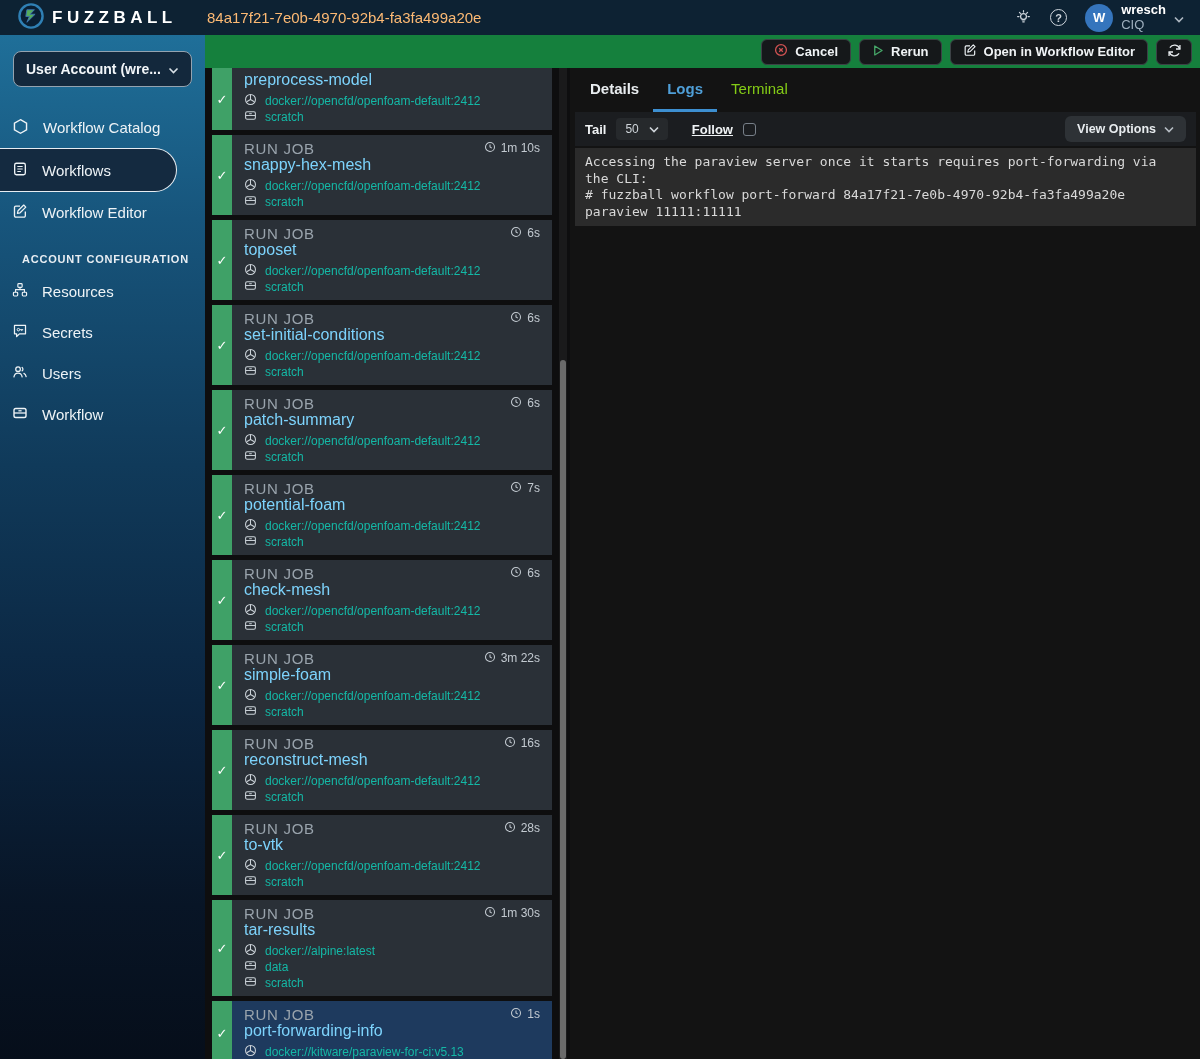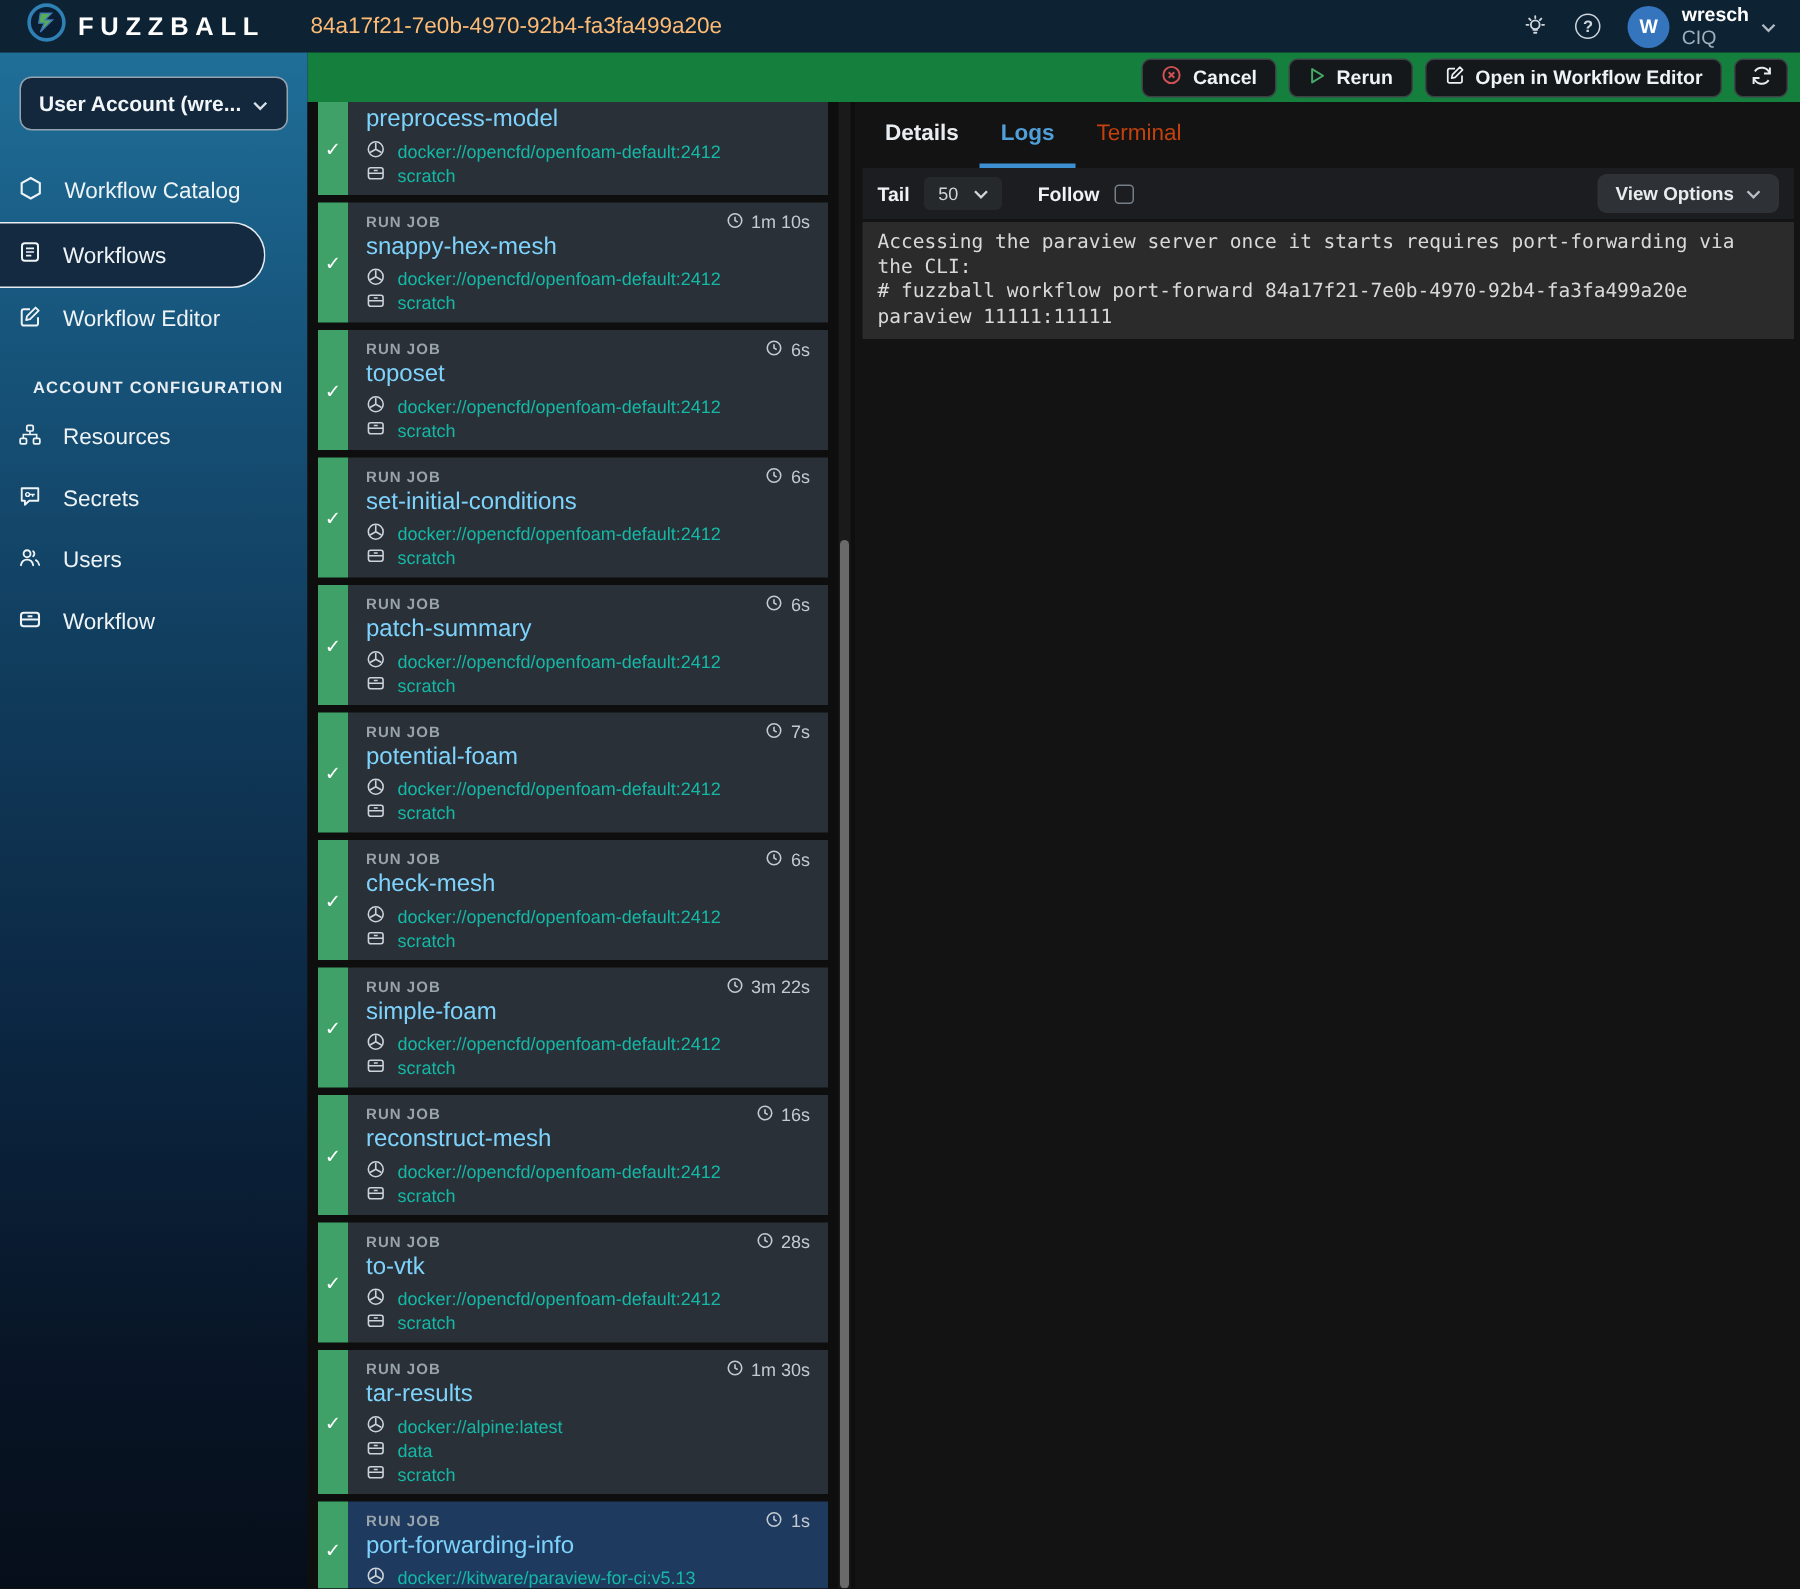--- a/index.html
+++ b/index.html
@@ -53,45 +53,45 @@
 
   
   .jobcol { width:365px; flex:none; position:relative; background:#0e0e0f; overflow:hidden; }
   .joblist { padding-left:7px; height:100%; overflow:hidden; }
   .job-card { display:flex; width:340px; margin-bottom:5px; cursor:pointer; }
   .stripe { width:20px; flex:none; background:#3fa167; display:flex; align-items:center; justify-content:center; }
   .check { color:#fff; font-size:13px; }
   .jbody { flex:1; background:#2a3037; padding:6px 12px 6px 12px; min-width:0; }
   .job-card.selected .jbody { background:#1e3a5e; }
   .jhead { height:14px; display:flex; align-items:center; justify-content:space-between; }
-  .jtype { font-size:10px; font-weight:bold; letter-spacing:0.7px; color:#99a3ac; }
+  .jtype { font-size:15px; font-weight:normal; letter-spacing:0.7px; color:#99a3ac; }
   .jdur { display:flex; align-items:center; gap:5px; font-size:12px; color:#c3cad1; }
   .jname { font-size:16px; font-weight:normal; color:#7dd3fc; margin:1px 0 2px 0; height:21px;
     white-space:nowrap; overflow:hidden; }
   .jres { display:flex; align-items:center; gap:8px; margin-top:2px; height:14px;
     font-size:12px; color:#14b8a6; white-space:nowrap; }
   .jres svg { flex:none; }
   .job-card.clipped .jbody { padding-top:2px; }
 
   .vscroll-track { position:absolute; top:0; bottom:0; right:3px; width:8px; background:#1a1a1b; }
   .vscroll-thumb { position:absolute; top:29.5%; bottom:0; left:1px; width:6px; background:#6a6a6a; border-radius:3px; cursor:pointer; }
 
   
   .panel { flex:1; display:flex; flex-direction:column; background:#131313; min-width:0; }
   .tabs-row { height:44px; display:flex; align-items:stretch; padding-left:6px; flex:none; }
   .tab { display:flex; align-items:center; padding:0 14px; font-size:15px; color:#e8ecef;
     cursor:pointer; border-bottom:3px solid transparent; font-weight:bold; }
   .tab.active { color:#4f9fd8; border-bottom-color:#3d8fd1; }
-  .tab.muted { color:#c2410c; font-weight:normal; }
+  .tab.muted { color:#84cc16; font-weight:normal; }
   .log-toolbar { height:34px; background:#1b1d20; margin:0 4px 0 5px; display:flex; align-items:center;
     padding:0 10px; gap:10px; flex:none; }
   .tail-label, .follow-label { font-size:13px; font-weight:bold; color:#f0f3f5; }
   .tail-select { display:flex; align-items:center; gap:10px; background:#26292c; border:none;
     border-radius:4px; padding:4px 9px; font-size:12px; color:#cfd5da; cursor:pointer; }
-  .follow-label { margin-left:14px; }
+  .follow-label { margin-left:14px;text-decoration:underline; }
   .checkbox { width:13px; height:13px; border:1.5px solid #777f88; border-radius:3px; background:transparent; cursor:pointer; }
   .spacer { flex:1; }
   .view-options { display:flex; align-items:center; gap:8px; background:#2e3236; border:none;
     border-radius:6px; padding:6px 12px; font-size:12.5px; font-weight:bold; color:#e8ecef;
     cursor:pointer; font-family:"Liberation Sans", sans-serif; }
   .log-box { background:#2b2b2b; margin:2px 4px 0 5px; padding:6px 10px;
     font-family:"DejaVu Sans Mono", monospace; font-size:13px; line-height:16.5px; color:#d9d9d9; }
   .panel-rest { flex:1; }
 </style>
 </head>

